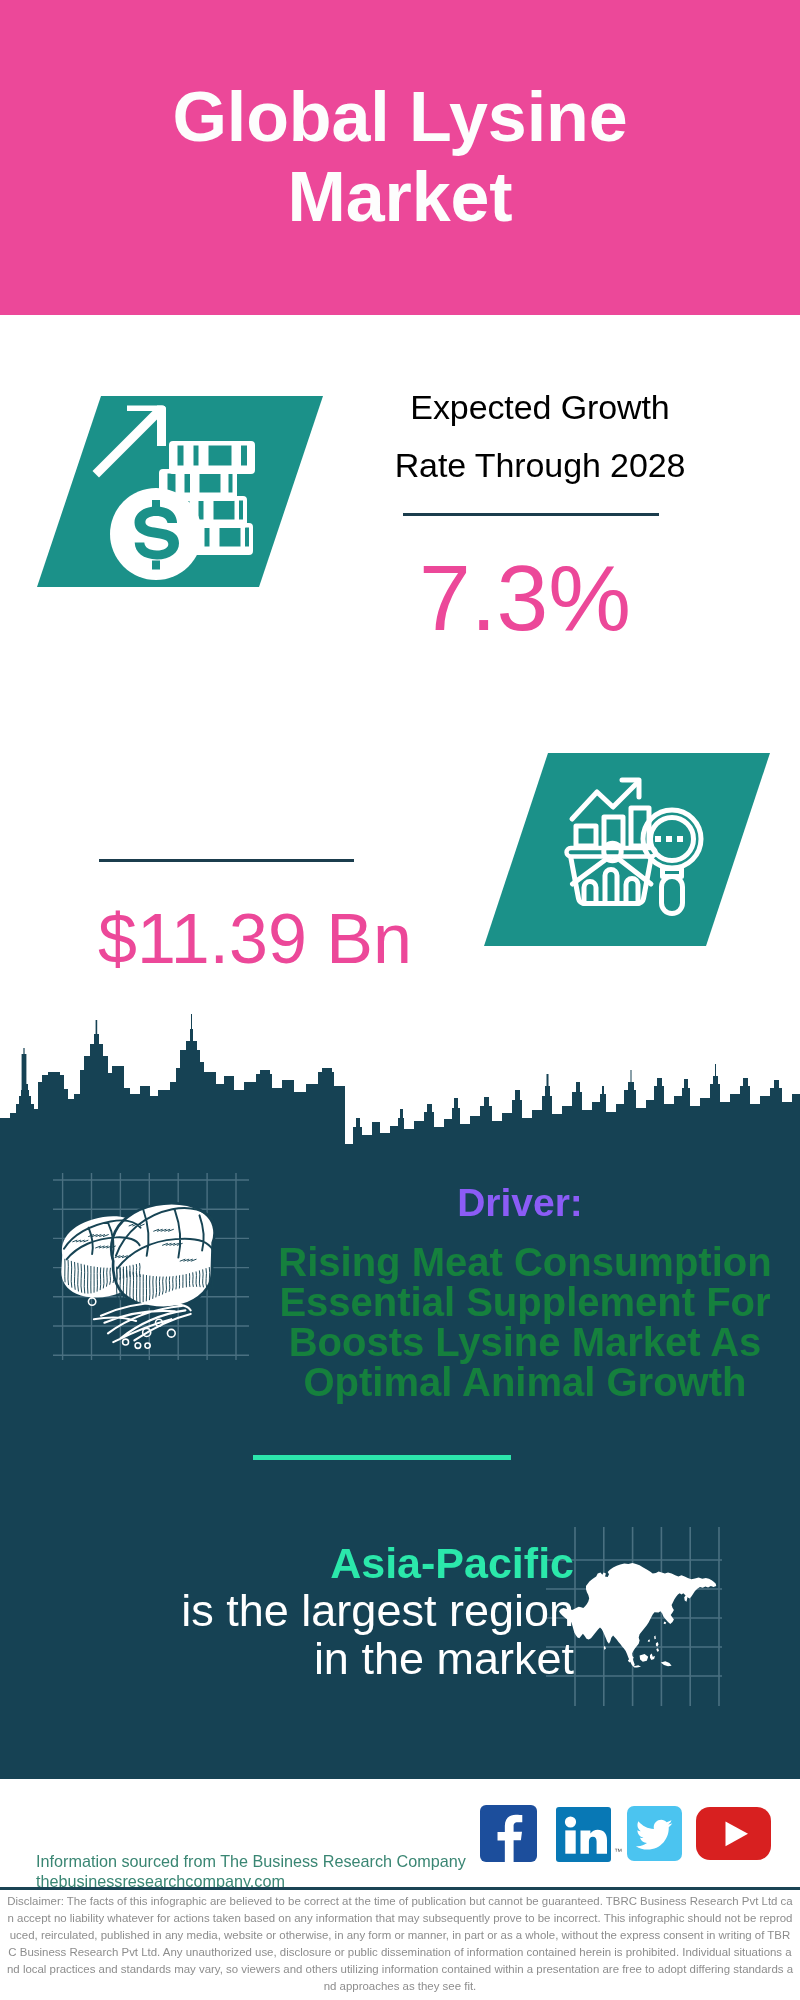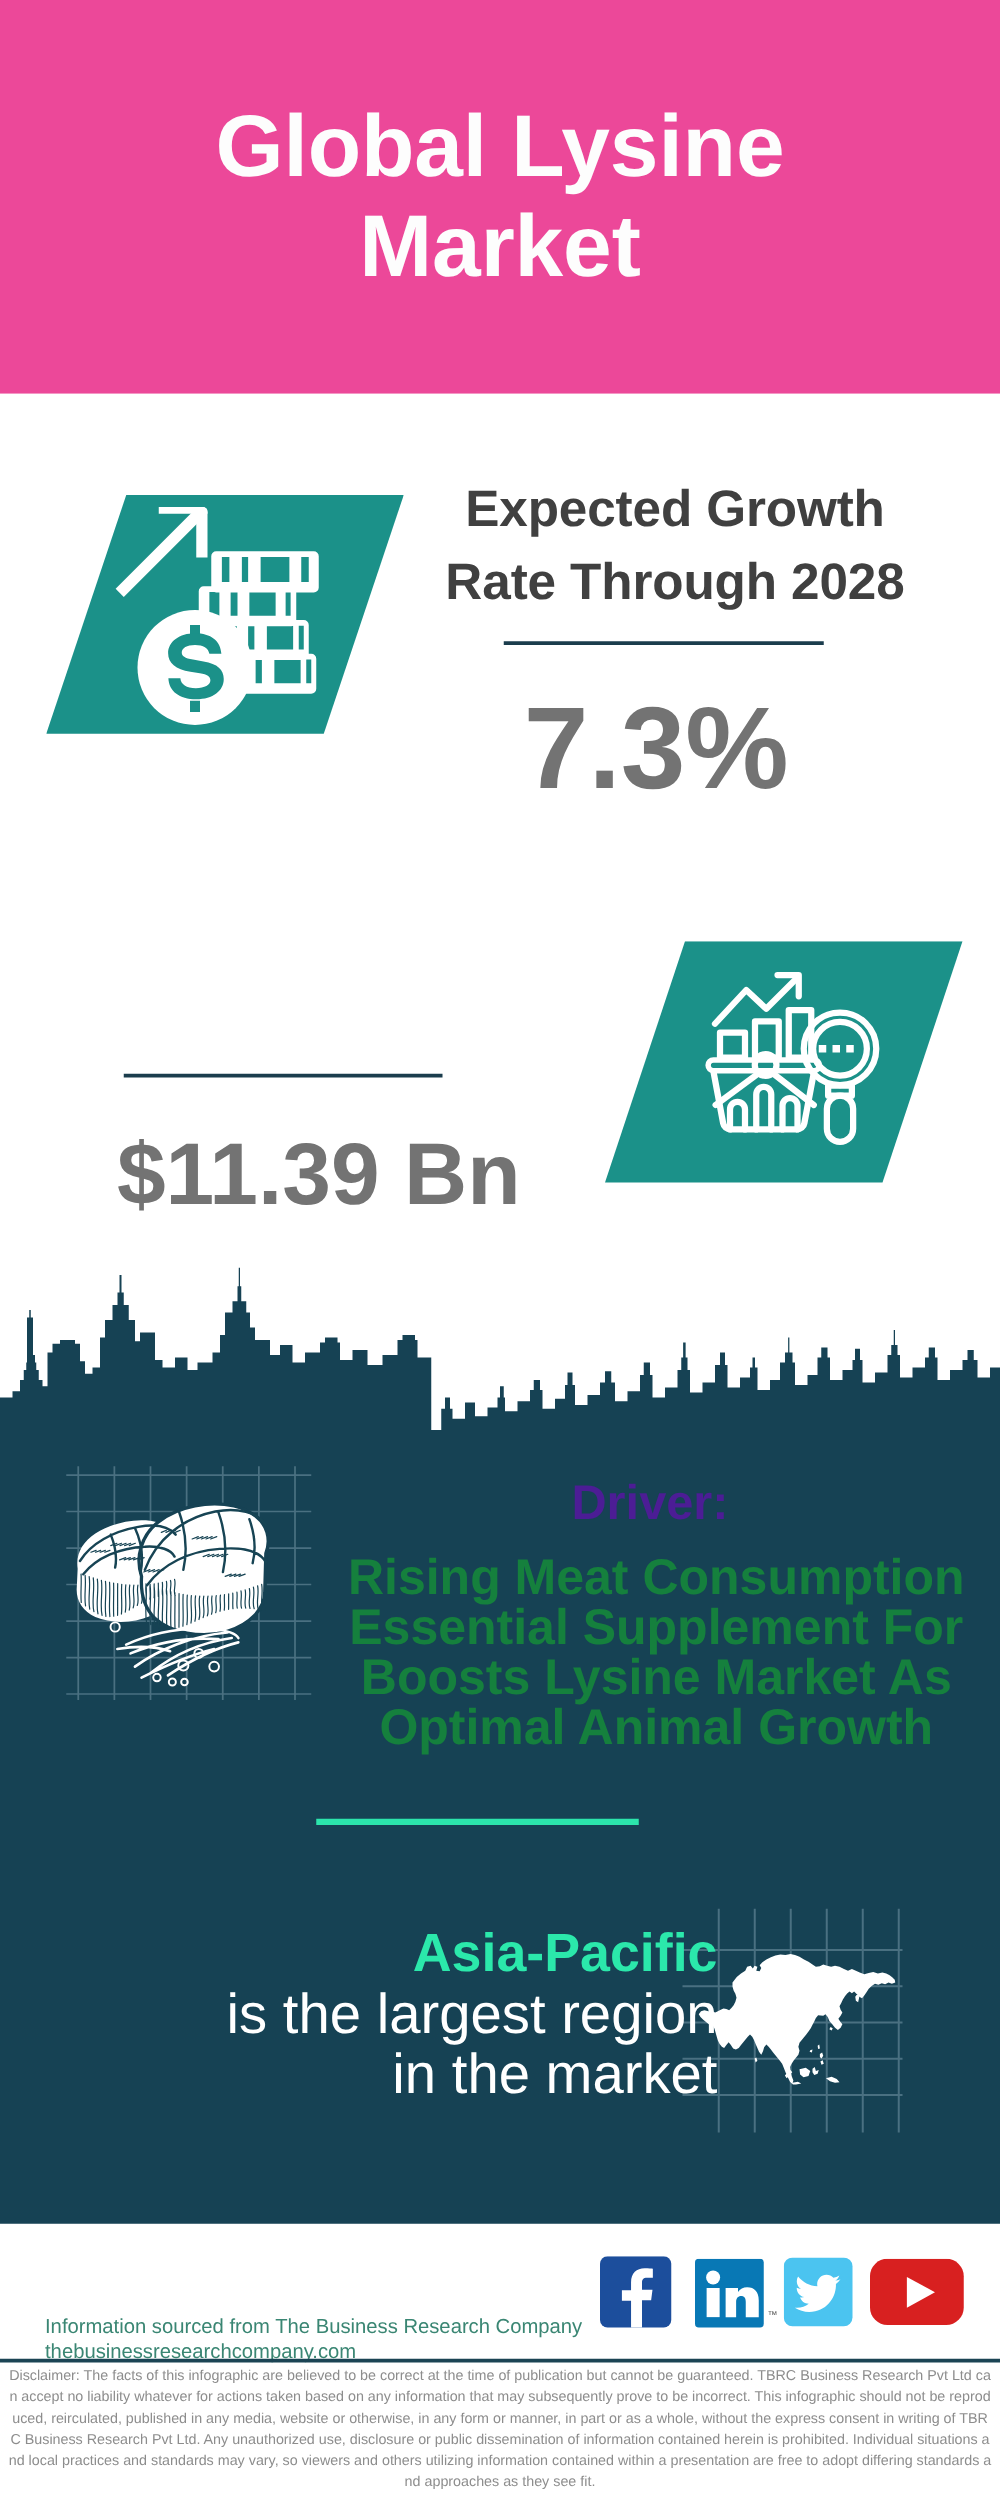--- a/index.html
+++ b/index.html
@@ -11,30 +11,30 @@
   .header{position:absolute;left:0;top:0;width:800px;height:315px;background:#ec4899;}
   .header-title{position:absolute;left:0;top:77px;width:800px;text-align:center;color:#fdfdfd;
                 font-size:70px;font-weight:bold;line-height:80px;letter-spacing:-0.1px;}
 
   
   .white-band{position:absolute;left:0;top:315px;width:800px;height:700px;background:#fff;}
 
   .para{position:absolute;}
   .para svg{display:block;}
 
-  .stat-label{position:absolute;color:#404040;font-size:41px;font-weight:bold;line-height:58px;text-align:center;letter-spacing:-0.1px;}
+  .stat-label{position:absolute;color:#000000;font-size:34px;font-weight:normal;line-height:58px;text-align:center;letter-spacing:-0.1px;}
   .stat-rule{position:absolute;height:3px;background:#1b3d4d;}
-  .stat-value{position:absolute;color:#737373;font-weight:bold;text-align:center;line-height:1;}
+  .stat-value{position:absolute;color:#ec4899;font-weight:normal;text-align:center;line-height:1;}
 
   
   .dark-band{position:absolute;left:0;top:1150px;width:800px;height:629px;background:#164254;z-index:0;}
   .skyline{position:absolute;left:0;top:1014px;width:800px;height:190px;z-index:2;}
   .skyline svg{display:block;}
 
-  .driver-title{position:absolute;z-index:3;color:#4c1d95;font-size:39px;font-weight:bold;text-align:center;line-height:42px;}
+  .driver-title{position:absolute;z-index:3;color:#8b5cf6;font-size:39px;font-weight:bold;text-align:center;line-height:42px;}
   .driver-text{position:absolute;z-index:3;color:#15803d;font-size:40px;font-weight:bold;line-height:40px;text-align:center;}
   .divider{position:absolute;z-index:3;height:5px;background:#2ce5ac;}
 
   .region-block{position:absolute;z-index:3;text-align:right;}
   .region-name{color:#2be8ab;font-size:43px;font-weight:bold;line-height:47px;}
   .region-sub{color:#ffffff;font-size:45px;font-weight:normal;line-height:48px;}
 
   
   .src-text{position:absolute;color:#3a8673;font-size:16.2px;line-height:20px;margin-top:37px;}
   .social{position:absolute;}

